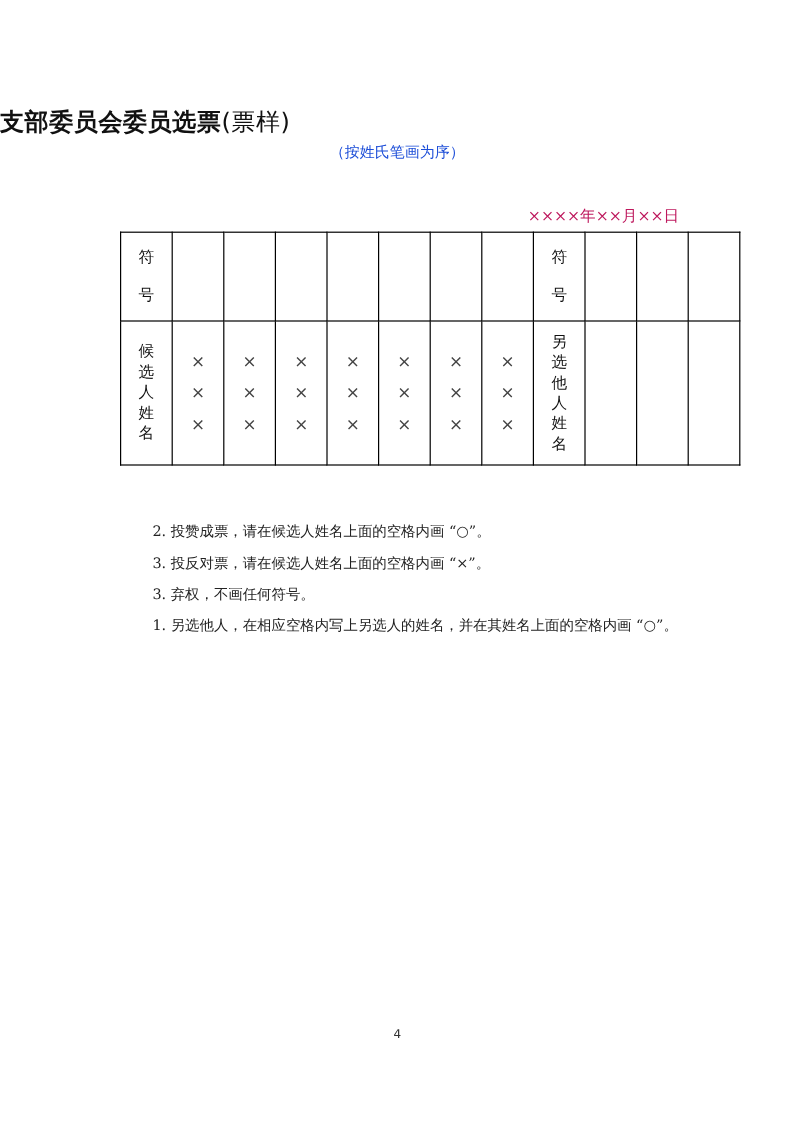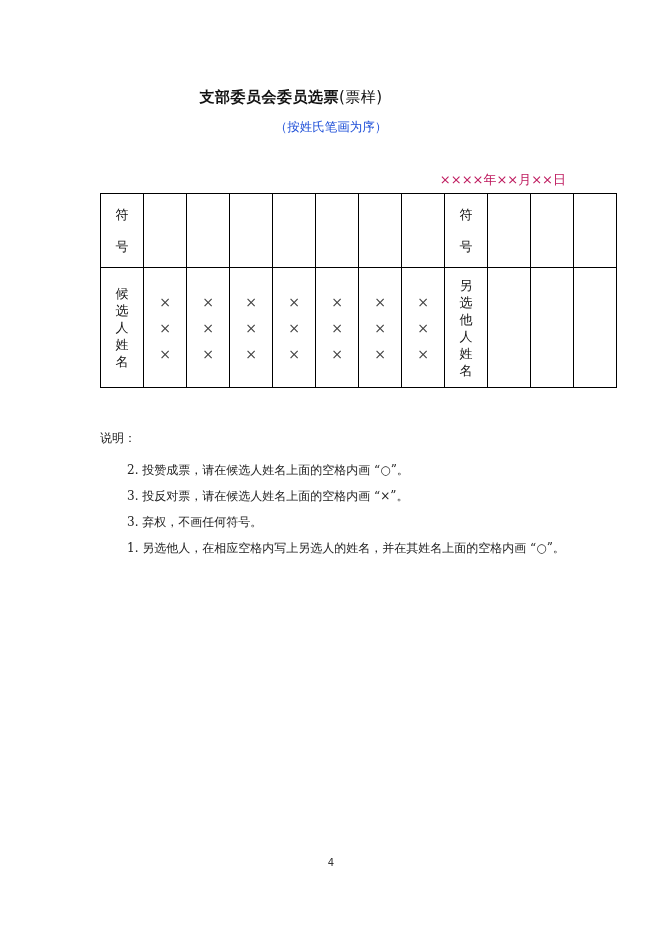--- a/index.html
+++ b/index.html
@@ -1,22 +1,22 @@
 <!DOCTYPE html>
 <html><head>
 <meta charset="utf-8">
 <style>
   html, body { margin:0; padding:0; }
   body {
     width:662px; height:936px; background:#ffffff; position:relative; overflow:hidden;
     font-family: "DejaVu Sans", "Liberation Sans", sans-serif; color:#111;
   }
   .title {
-    position:absolute; left:0; width:582px; top:88px; text-align:center;
-    font-size:15px; font-weight:bold; letter-spacing:0.5px;
+    position:absolute; left:0; width:582px; top:88px; 
+    font-size:20px; font-weight:bold; letter-spacing:0.5px;
   }
   .title .paren { font-weight:normal; }
   .subtitle {
     position:absolute; left:0; width:662px; top:119px; text-align:center;
     font-size:12.5px; color:#1d4ed8;
   }
   .date {
     position:absolute; right:96px; top:171px; font-size:13px; color:#be185d;
     font-family: "DejaVu Serif", serif;
   }
@@ -151,20 +151,19 @@
       </div>
     </td>
     <td></td>
     <td></td>
     <td></td>
   </tr>
 </tbody>
   </table>
 
 <div class="notes">
-  <div class="head">说明：</div>
   <div class="item">2. 投赞成票，请在候选人姓名上面的空格内画 “○”。</div>
   <div class="item">3. 投反对票，请在候选人姓名上面的空格内画 “×”。</div>
   <div class="item">3. 弃权，不画任何符号。</div>
   <div class="item wrap">1. 另选他人，在相应空格内写上另选人的姓名，并在其姓名上面的空格内画 “○”。</div>
 </div>
 
 <div class="pagenum">4</div>
 
 </body></html>

